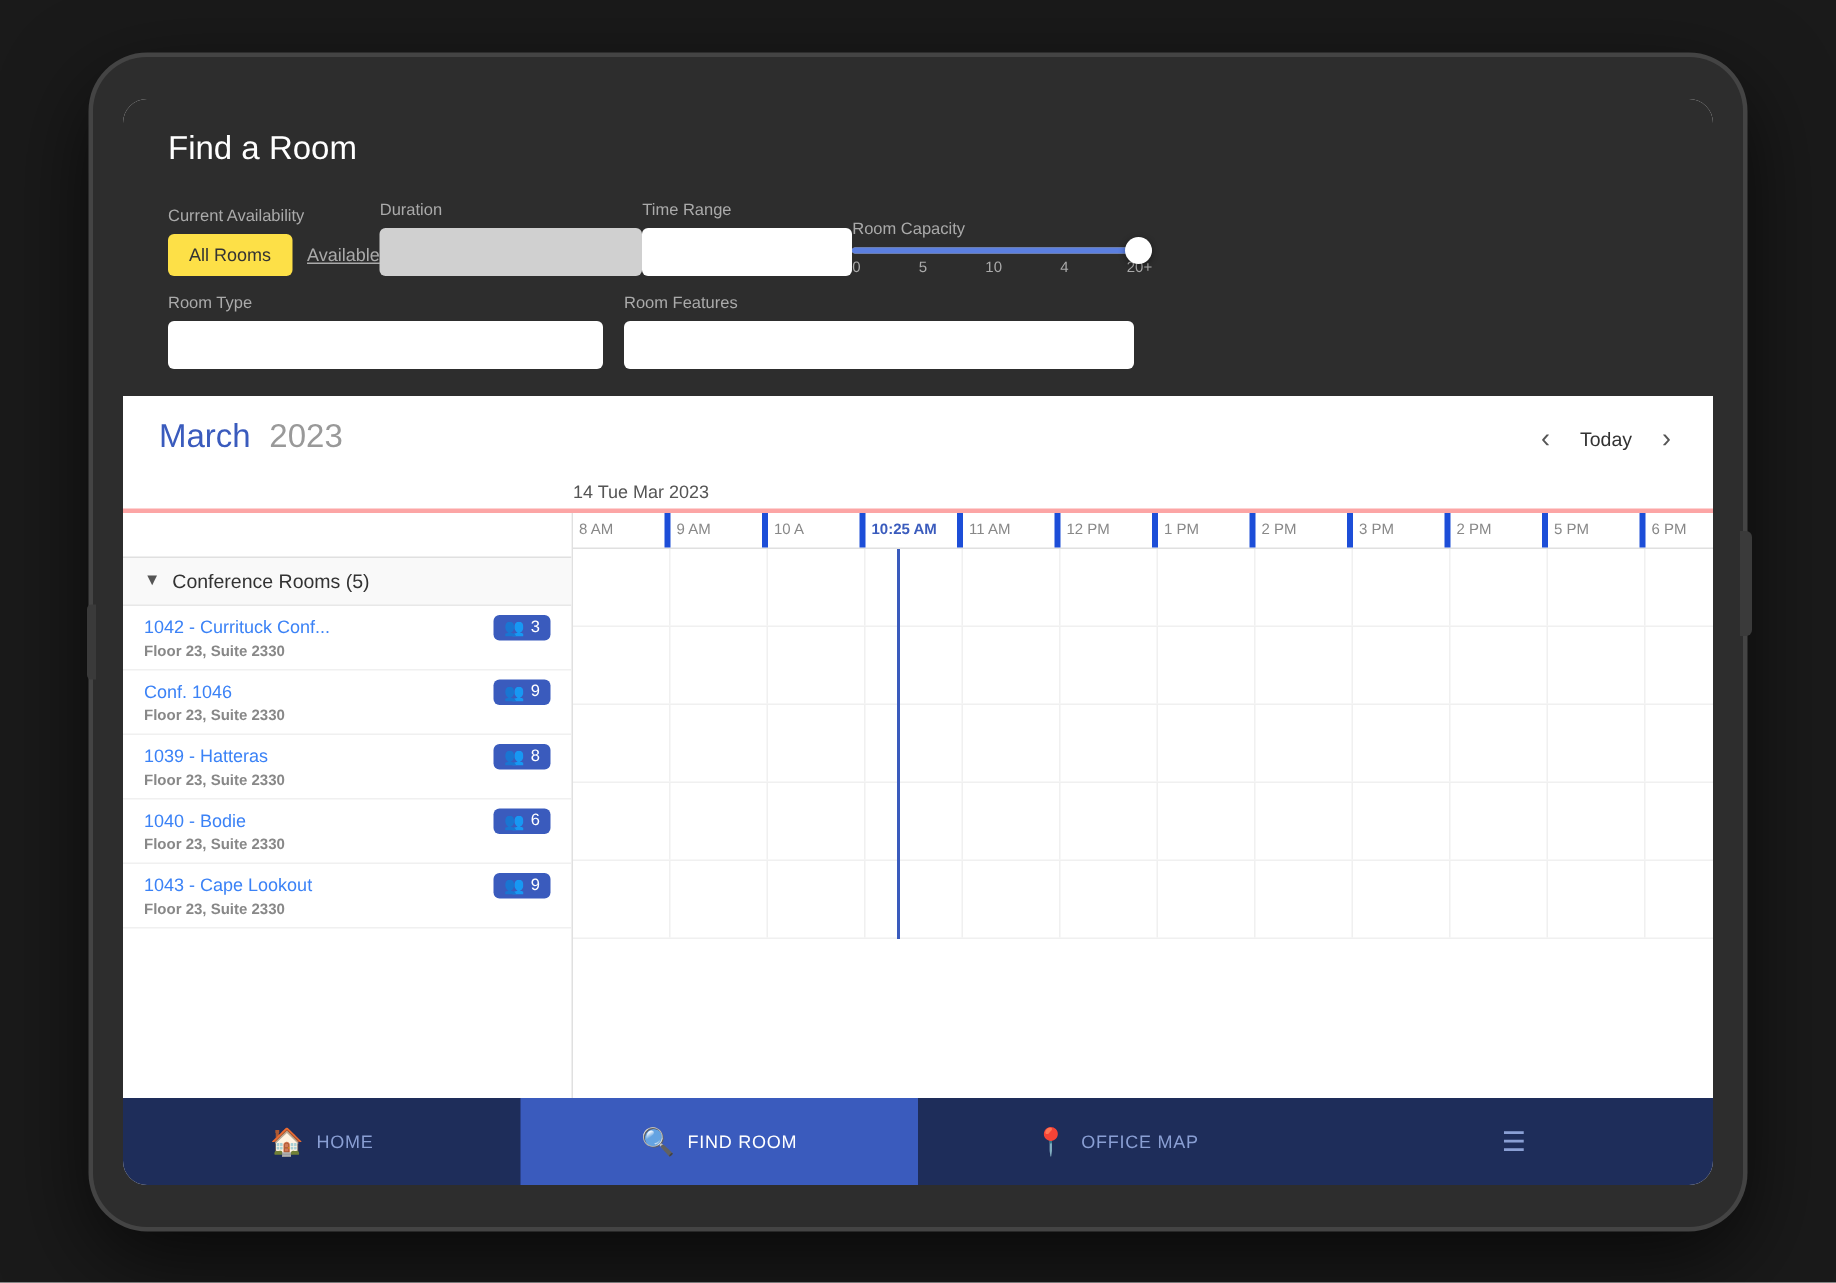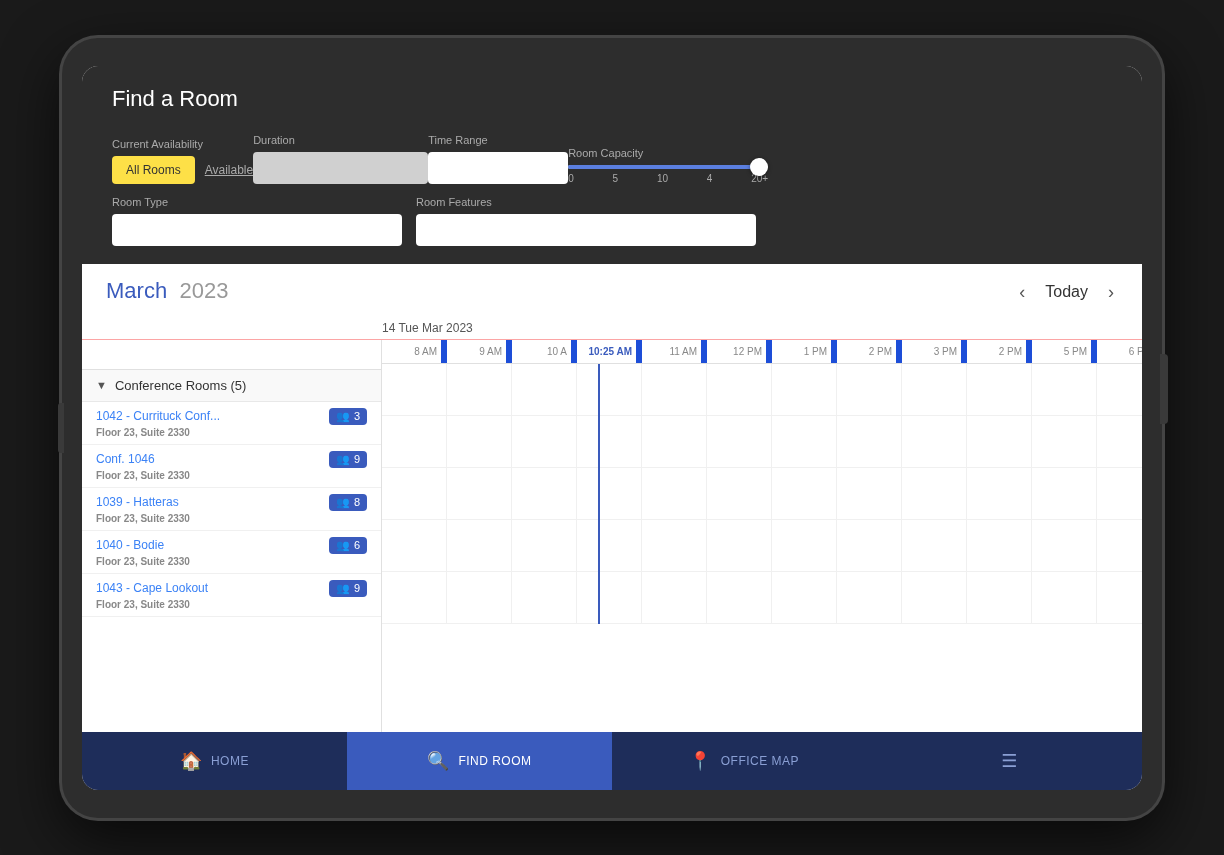--- a/index.html
+++ b/index.html
@@ -198,21 +198,21 @@
       background: none;
       border: none;
       color: #555;
       font-size: 18px;
       cursor: pointer;
       padding: 4px;
     }
     .today-btn {
       background: none;
       border: none;
-      font-size: 16px;
+      font-size: 13px;
       color: #333;
       cursor: pointer;
       font-weight: 400;
     }
 
     
     .calendar-grid-container {
       flex: 1;
       overflow: hidden;
       display: flex;
@@ -291,22 +291,22 @@
       background: white;
       position: sticky;
       top: 0;
       z-index: 10;
     }
     .time-slot-header {
       min-width: 65px;
       padding: 6px 4px;
       font-size: 10px;
       color: #888;
-      text-align: right;
-      border-right: 6px solid #1d4ed8;
+      text-align: left;
+      border-right: 4px solid #1d4ed8;
       flex-shrink: 0;
     }
     .time-slot-header.current {
       color: #3a5bbd;
       font-weight: 600;
     }
     .time-rows {
       display: flex;
       flex-direction: column;
     }
@@ -417,21 +417,21 @@
           <span class="calendar-year">2023</span>
         </div>
         <div class="calendar-nav">
           <button class="nav-btn">‹</button>
           <button class="today-btn">Today</button>
           <button class="nav-btn">›</button>
         </div>
       </div>
 
       <div class="calendar-grid-container">
-        <div style="padding: 4px 0 4px 300px; font-size: 12px; color: #555; border-bottom: 1px solid #fca5a5;">
+        <div style="padding: 4px 0 4px 300px; font-size: 12px; color: #555; border-bottom: 3px solid #fca5a5;">
           <span>14 Tue Mar 2023</span>
         </div>
 
         <div class="grid-wrapper">
 
           <div class="room-list">
 
             <div style="height: 30px; border-bottom: 1px solid #e0e0e0; background: white;"></div>
 
             <div class="group-header">

